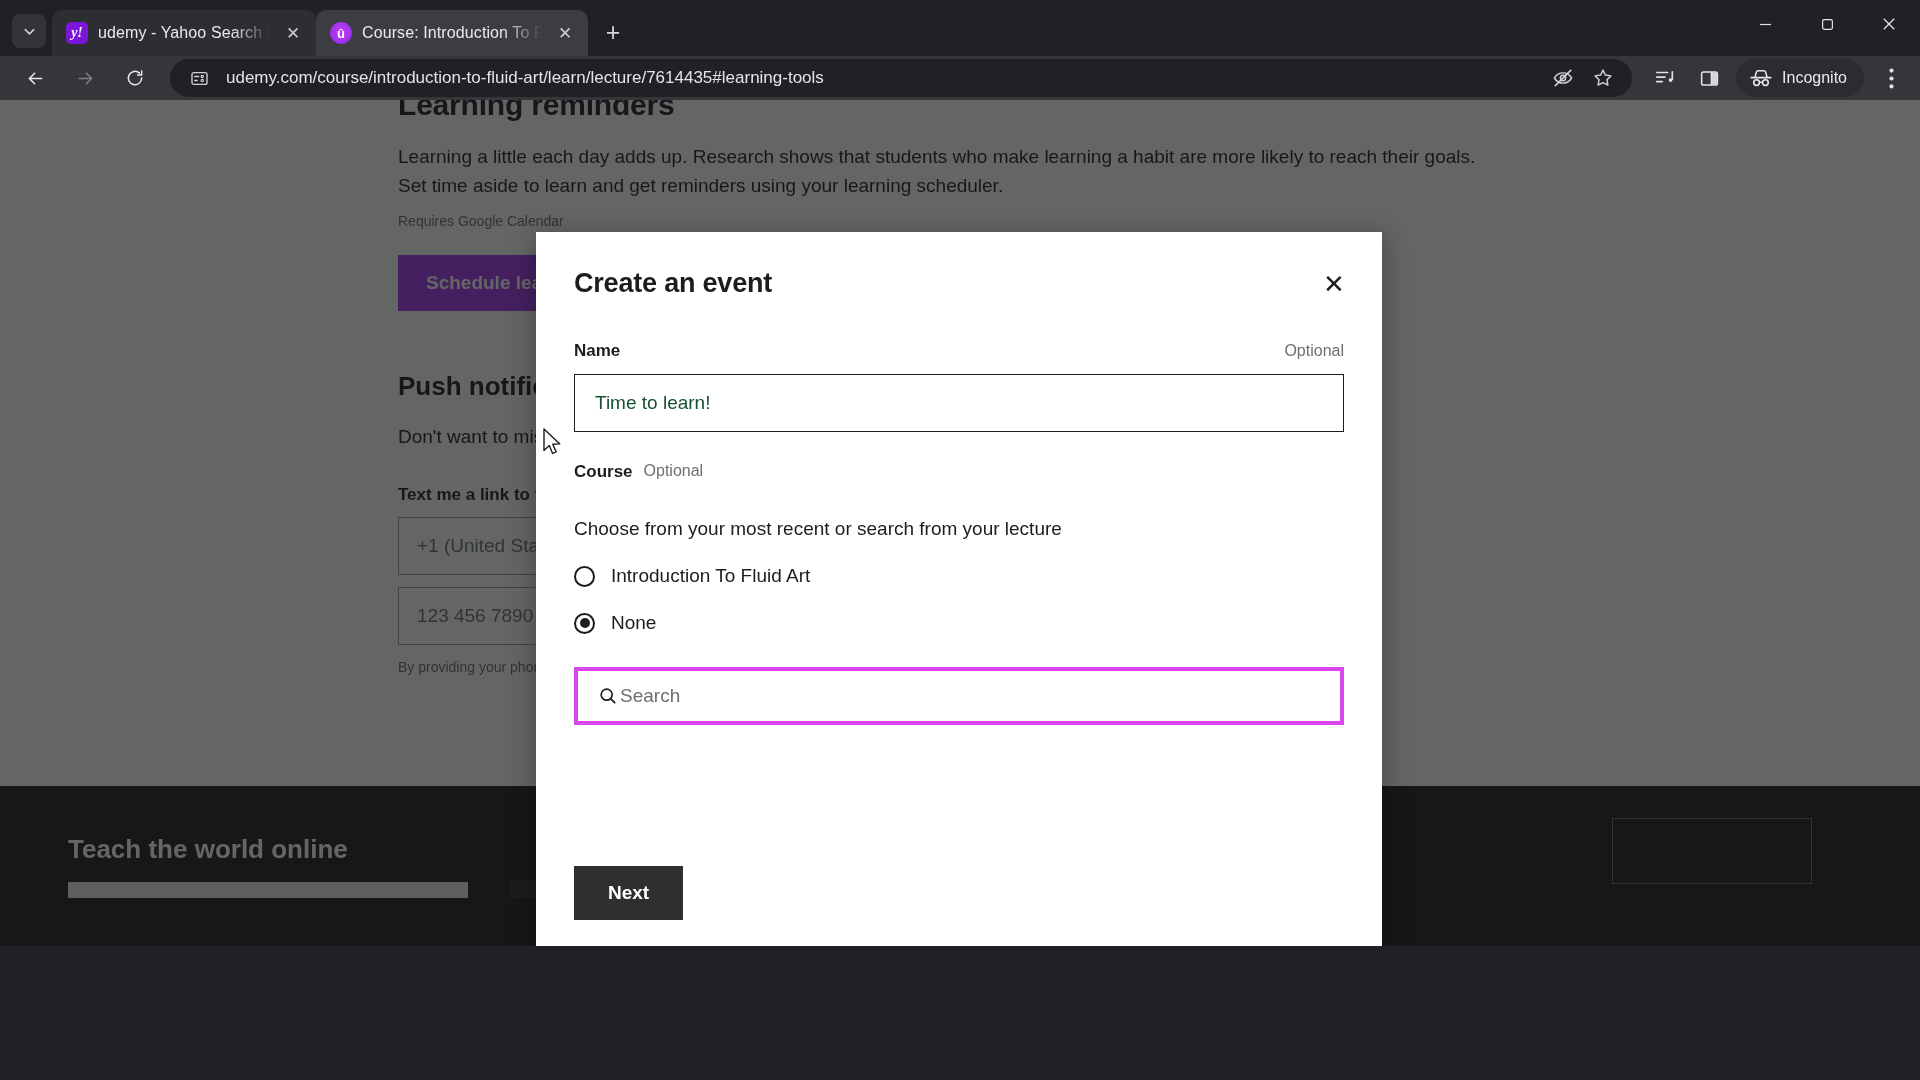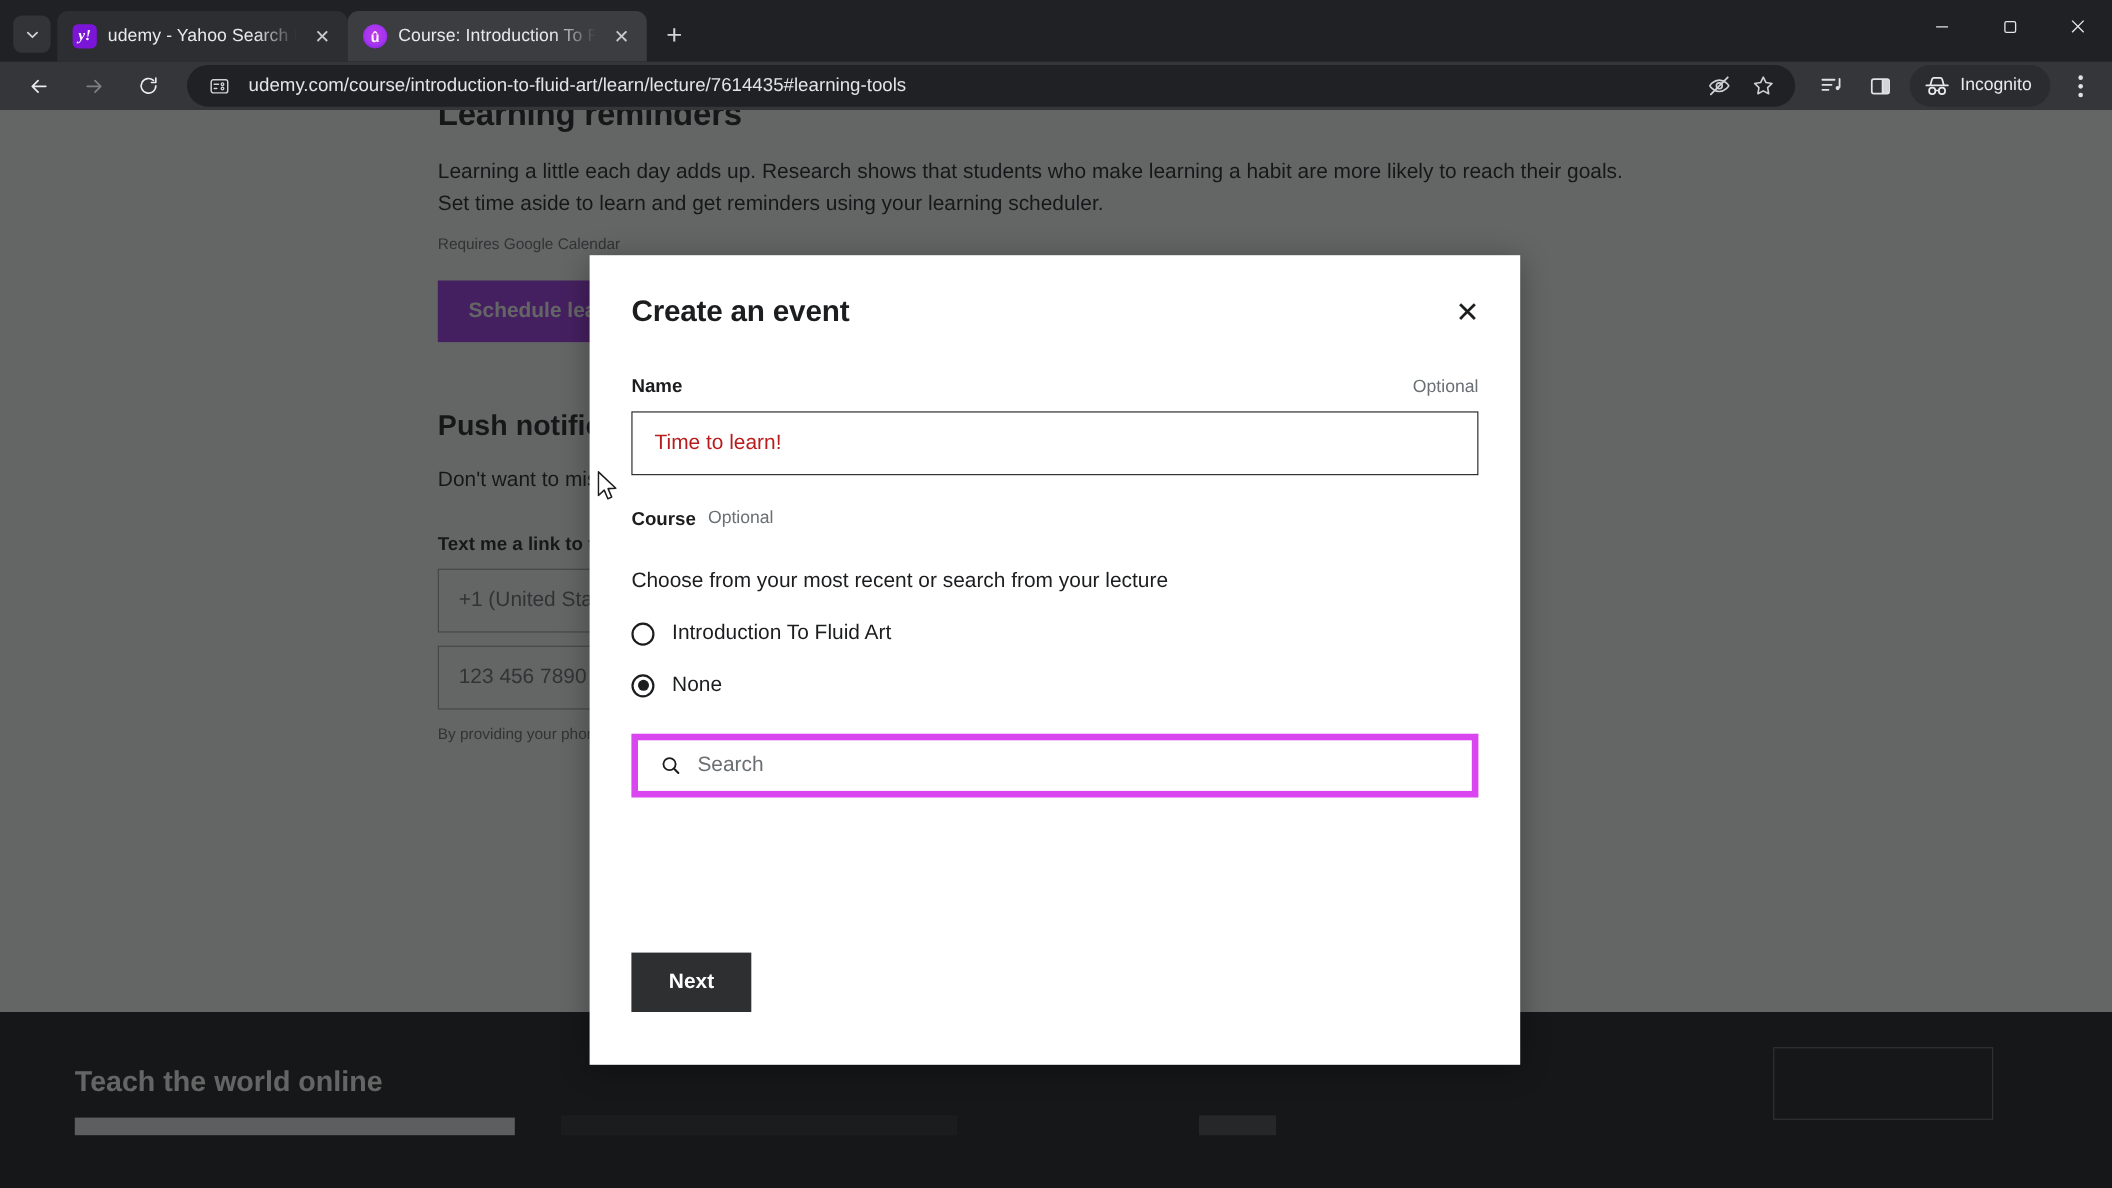--- a/index.html
+++ b/index.html
@@ -91,21 +91,21 @@
   .tb-right { display: flex; align-items: center; gap: 2px; margin-right: 8px; flex: none; }
   .tb-right .ic { width: 42px; height: 42px; display: flex; align-items: center; justify-content: center; color: #e1e2e5; }
   .incognito-pill {
     height: 38px; border-radius: 19px; background: #2b2c2f;
     display: flex; align-items: center; gap: 9px; padding: 0 17px 0 13px;
     color: #e8eaed; font-size: 16px; margin: 0 4px; text-align: center;
   }
 
   
   .viewport {
-    position: absolute; left: 0; top: 100px; width: 1920px; height: 980px;
+    position: absolute; left: 0; top: 100px; width: 1920px; height: 846px;
     background: #ffffff; overflow: hidden;
   }
   .page {
     position: absolute; inset: 0;
     color: #1c1d1f; background: #fff;
     filter: blur(.4px);
   }
   .page-inner { position: absolute; left: 398px; top: -12px; width: 1120px; }
   .p-h1 { font-size: 30px; font-weight: 700; letter-spacing: -.2px; }
   .p-h2 { font-size: 26px; font-weight: 700; margin-top: 60px; }
@@ -160,21 +160,21 @@
     display: flex; align-items: baseline; justify-content: space-between;
     margin-top: 42px;
   }
   .field-label { font-size: 17px; font-weight: 700; }
   .field-optional { font-size: 16px; color: #6a6f73; font-weight: 400; }
 
   .text-input {
     margin-top: 13px; width: 100%; height: 58px;
     border: 1px solid #1c1d1f; background: #fff;
     display: flex; align-items: center; padding: 0 20px;
-    font-size: 19px; color: #b91c1c;
+    font-size: 19px; color: #14532d;
   }
 
   .course-head { display: flex; align-items: flex-start; gap: 11px; margin-top: 30px; }
   .course-head .field-label { font-size: 17px; }
 
   .choose-text { font-size: 19px; margin-top: 36px; color: #1c1d1f; }
 
   .radio-row {
     display: flex; align-items: center; gap: 16px; margin-top: 25px;
   }
@@ -185,22 +185,22 @@
   }
   .radio.checked::after {
     content: ""; position: absolute; left: 50%; top: 50%;
     width: 10px; height: 10px; border-radius: 50%; background: #1c1d1f;
     transform: translate(-50%, -50%);
   }
   .radio-label { font-size: 19px; }
 
   .search-box {
     margin-top: 33px; width: 100%; height: 58px;
-    border: 6px solid #d946ef; background: #fff;
-    display: flex; align-items: center; gap: 14px; padding: 0 20px;
+    border: 4px solid #d946ef; background: #fff;
+    display: flex; align-items: center; gap: 2px; padding: 0 20px;
   }
   .search-box .placeholder { font-size: 19px; color: #6a6f73; }
 
   .modal-foot {
     position: absolute; left: 0; right: 0; bottom: 0;
     padding: 0 38px 48px 38px;
     display: flex; justify-content: flex-start;
   }
   .next-btn {
     background: #2d2f31; color: #fff;

